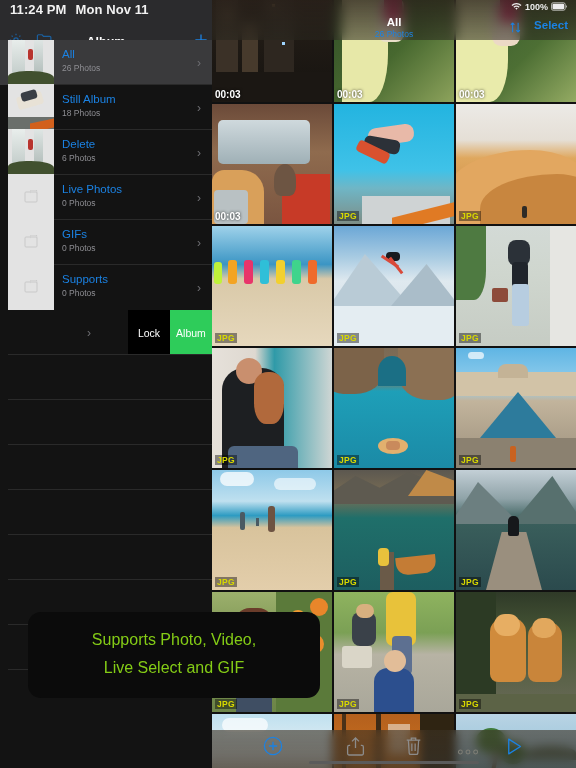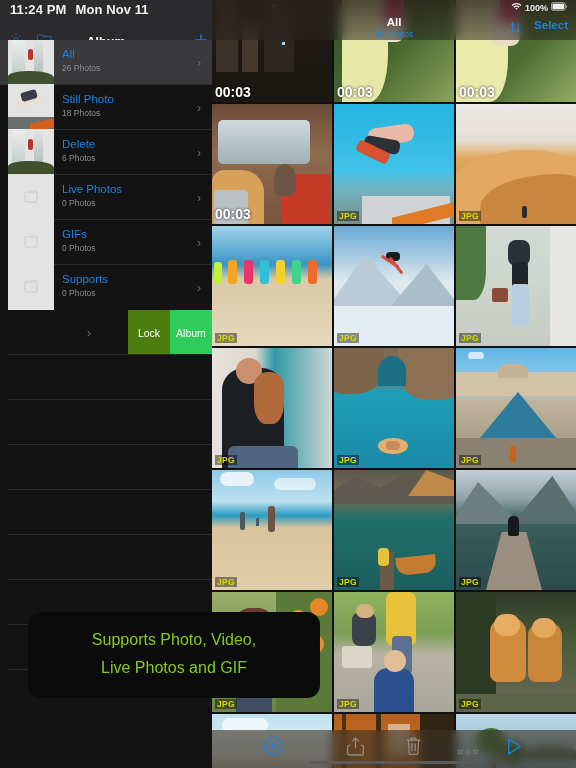--- a/index.html
+++ b/index.html
@@ -77,21 +77,21 @@
   
   .swipe-row { position:relative; height:45px; width:212px; }
   .swipe-row .album-chev { right:121px; }
   .swipe-actions {
     position:absolute; right:0; top:0; height:45px; display:flex;
   }
   .swipe-btn {
     width:42px; height:45px; display:flex; align-items:center; justify-content:center;
     color:#fff; font-size:10.5px; cursor:pointer;
   }
-  #swipe-lock { background:#4d7c0f; }
+  #swipe-lock { background:#000000; }
   #swipe-edit { background:#2ecc5a; }
   #swipe-delete { background:#fa3c30; }
 
   .empty-row { position:relative; height:45px; width:212px; }
 
   
   #main {
     position:absolute; left:212px; top:0; width:364px; height:768px;
     overflow:hidden; background:#111;
   }
@@ -103,33 +103,33 @@
   .cell { position:relative; width:100%; height:120px; overflow:hidden; background:#1a1a1a; }
   .cell .art { position:absolute; inset:0; }
   .badge-jpg {
     position:absolute; left:3px; bottom:3px;
     background:rgba(0,0,0,0.42);
     color:#d8d800; font-size:8.5px; font-weight:bold;
     padding:0px 2px; letter-spacing:0.3px;
   }
   .badge-dur {
     position:absolute; left:3px; bottom:2px;
-    color:#fff; font-size:14px; font-weight:bold;
+    color:#fff; font-size:10px; font-weight:bold;
     text-shadow:0 0 3px rgba(0,0,0,.8);
   }
 
   
   #main-topbar {
     position:absolute; left:0; top:0; width:364px; height:40px;
     background:linear-gradient(180deg, rgba(40,32,26,0.80), rgba(40,38,30,0.55));
     backdrop-filter: blur(6px);
     z-index:4;
   }
   #statusbar-right {
-    position:absolute; right:8px; top:2px; display:flex; align-items:center; gap:3px;
+    position:absolute; right:8px; top:2px; display:flex; align-items:flex-start; gap:3px;
     color:#ededed; font-size:9px; font-weight:bold;
   }
   #main-title-wrap {
     position:absolute; left:0; top:16px; width:364px; text-align:center;
   }
   #main-title { color:#fff; font-size:11.5px; font-weight:bold; line-height:13px; }
   #main-subtitle { color:#1b82e3; font-size:8.5px; line-height:11px; }
   #sort-btn { position:absolute; right:54px; top:20px; cursor:pointer; }
   #select-btn {
     position:absolute; right:8px; top:19px;
@@ -219,21 +219,21 @@
         </div>
         <div class="album-row">
           <div class="album-thumb">
             <div class="art" style="background:linear-gradient(180deg,#2fa9d8 0%,#37b4dd 62%,#7c8a8e 63%,#5d6a6d 100%)"></div>
             <div style="position:absolute;left:9px;top:10px;width:26px;height:13px;background:#e8e2d6;border-radius:3px;transform:rotate(-16deg)"></div>
             <div style="position:absolute;left:13px;top:7px;width:16px;height:9px;background:#3a3f46;border-radius:3px;transform:rotate(-16deg)"></div>
             <div style="position:absolute;left:0;bottom:0;width:46px;height:13px;background:#6a6f6b"></div>
             <div style="position:absolute;left:22px;bottom:0;width:24px;height:9px;background:#d2601c;transform:skewY(-12deg)"></div>
           </div>
           <div class="album-text">
-            <div class="album-name">Still Photo</div>
+            <div class="album-name">Still Album</div>
             <div class="album-count">18 Photos</div>
           </div>
           <div class="album-chev">›</div>
           <div class="album-div"></div>
         </div>
         <div class="album-row">
           <div class="album-thumb">
             <div class="art" style="background:linear-gradient(180deg,#c9cfcd 0%,#aab4b1 45%,#5e6b52 100%)"></div>
             <div style="position:absolute;left:4px;top:0;width:13px;height:46px;background:linear-gradient(180deg,#e9eeec,#b9c4c1)"></div>
             <div style="position:absolute;left:26px;top:0;width:9px;height:40px;background:linear-gradient(180deg,#dfe6e4,#aeb9b6)"></div>
@@ -565,16 +565,16 @@
           <path d="M5 3.6 18.4 12 5 20.4z"></path>
         </svg>
       </div>
     </div>
 
     <div id="home-indicator"></div>
   </div>
 
   <div id="caption">
     <div class="ln">Supports Photo, Video,</div>
-    <div class="ln">Live Photos and GIF</div>
+    <div class="ln">Live Select and GIF</div>
   </div>
 
 </div>
 
 </body></html>

